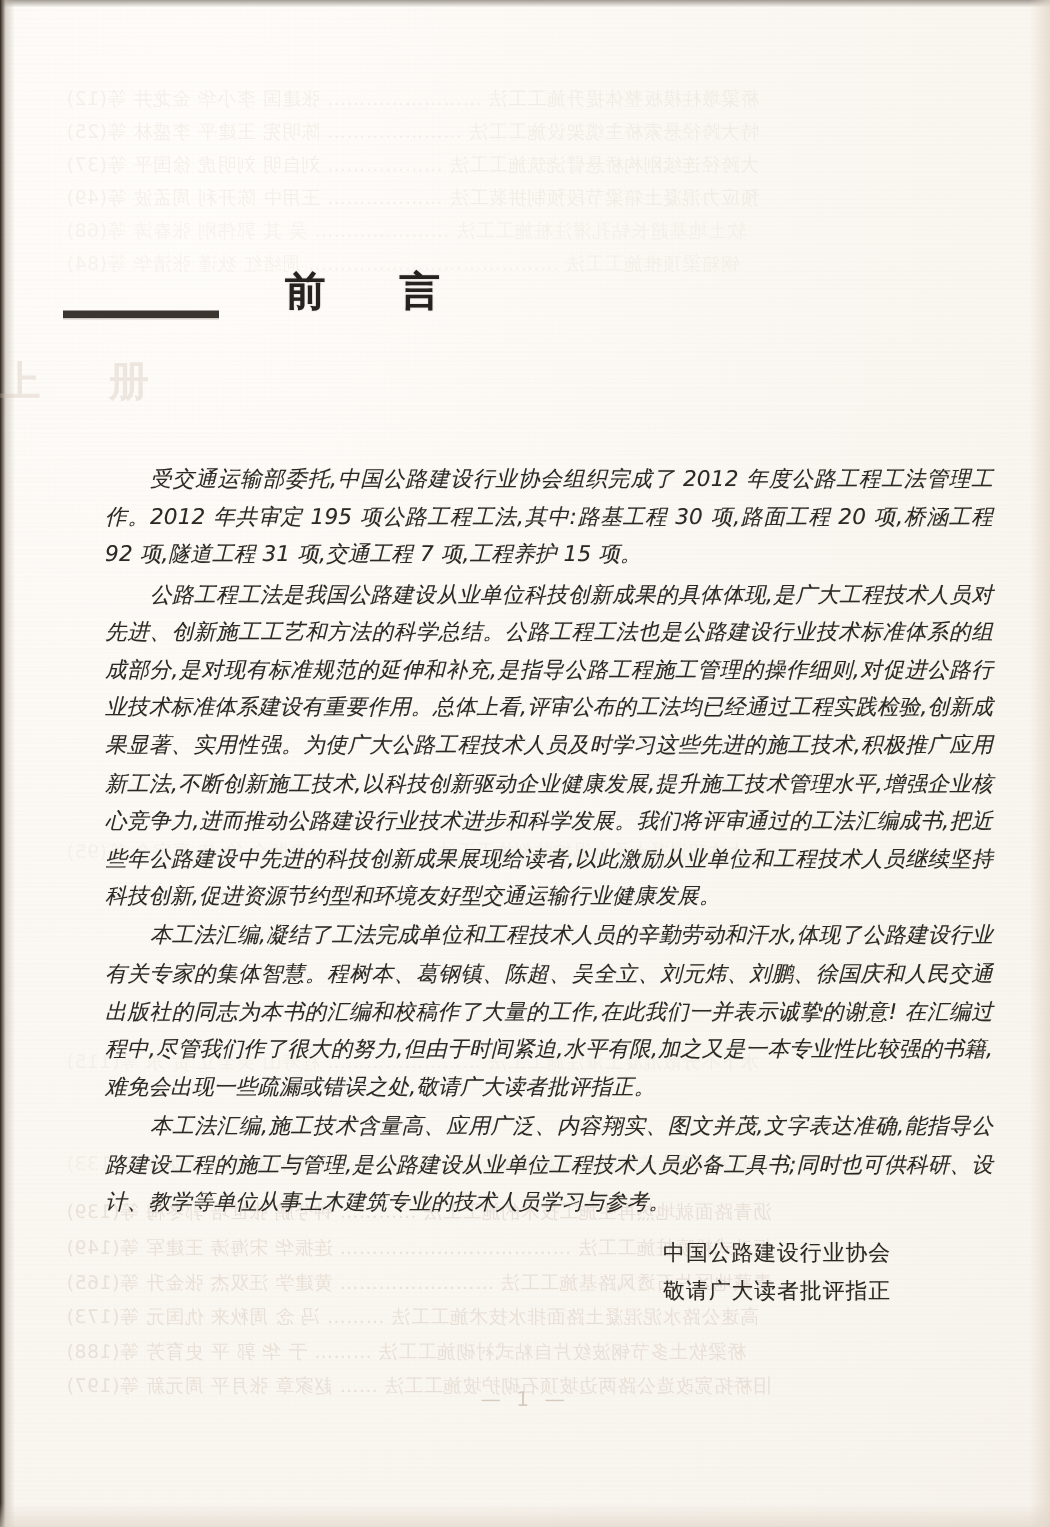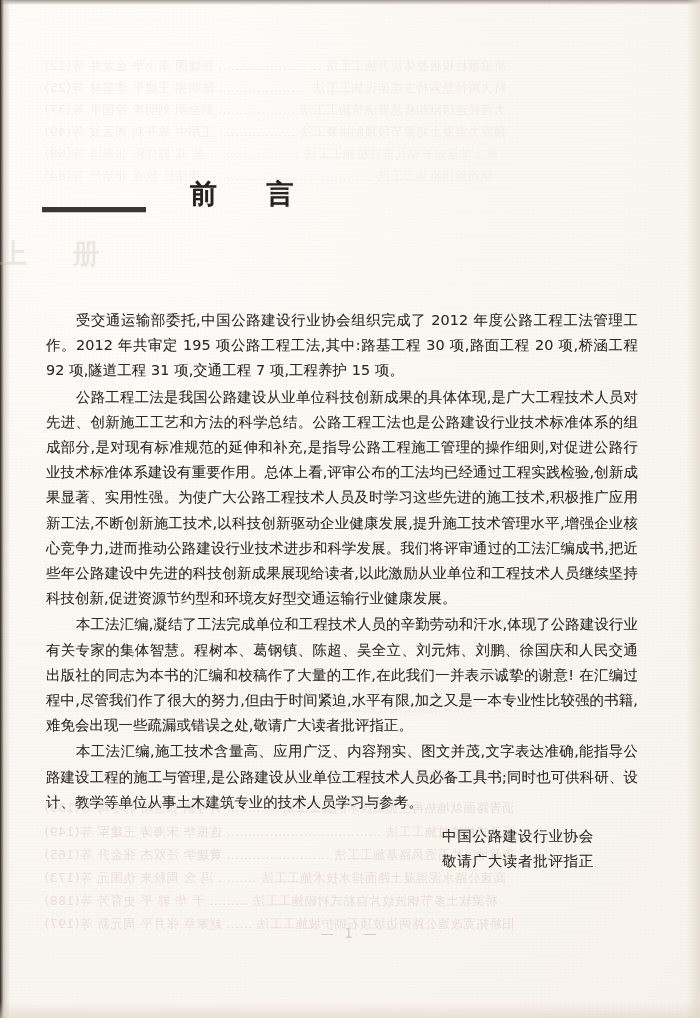--- a/index.html
+++ b/index.html
@@ -124,30 +124,31 @@
     font-weight: 700;
     letter-spacing: 20px;
     color: #262220;
     font-family: "DejaVu Sans", sans-serif;
     text-shadow: 0 0 1px rgba(40,36,32,.35);
   }
 
   .body-text {
     position: absolute;
     top: 308px;
-    left: 46px;
+    left: 70px;
     width: 592px;
     color: #2d2823;
     font-size: 14.4px;
     line-height: 25.2px;
     text-align: justify;
     text-justify: inter-character;
     font-family: "DejaVu Sans", sans-serif;
     letter-spacing: .1px;
     text-shadow: 0 0 .6px rgba(45,40,35,.25);
+    font-style: italic;
   }
   .body-text p {
     margin: 0 0 1px 0;
     text-indent: 30px;
   }
 
   .signature {
     position: absolute;
     top: 823px;
     left: 0;

